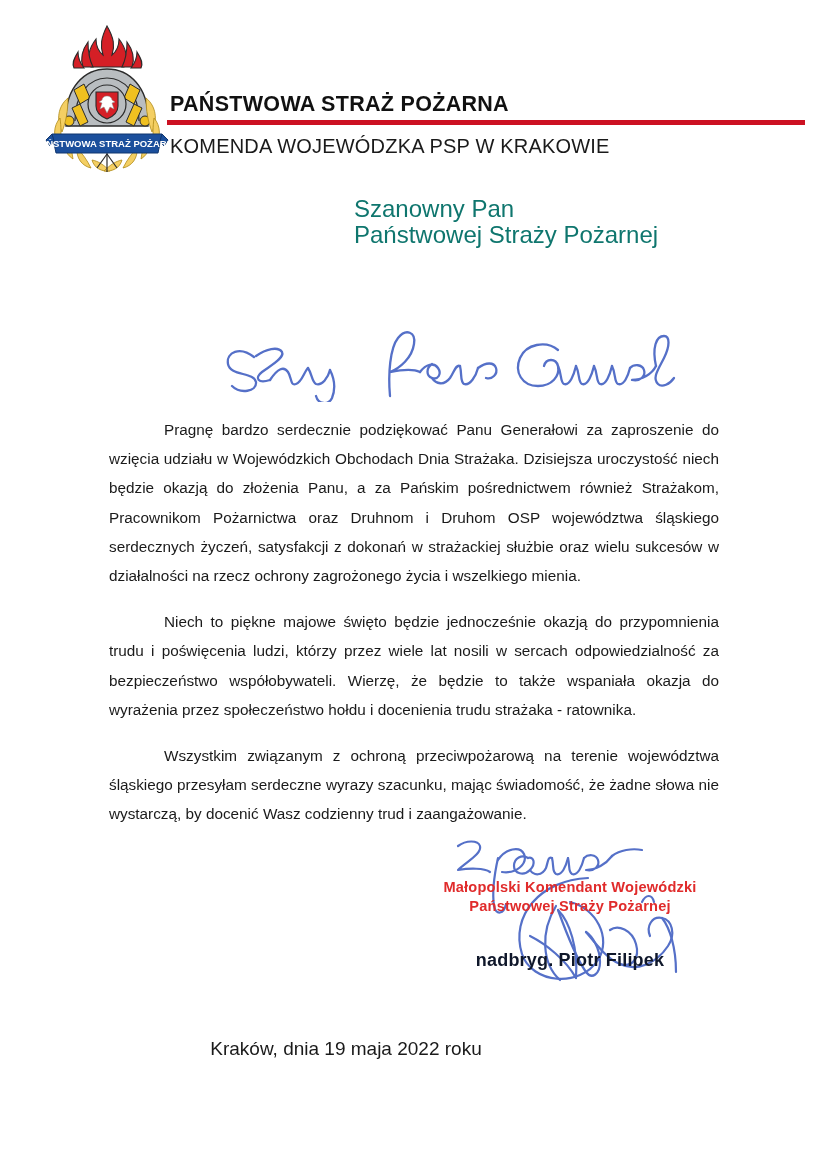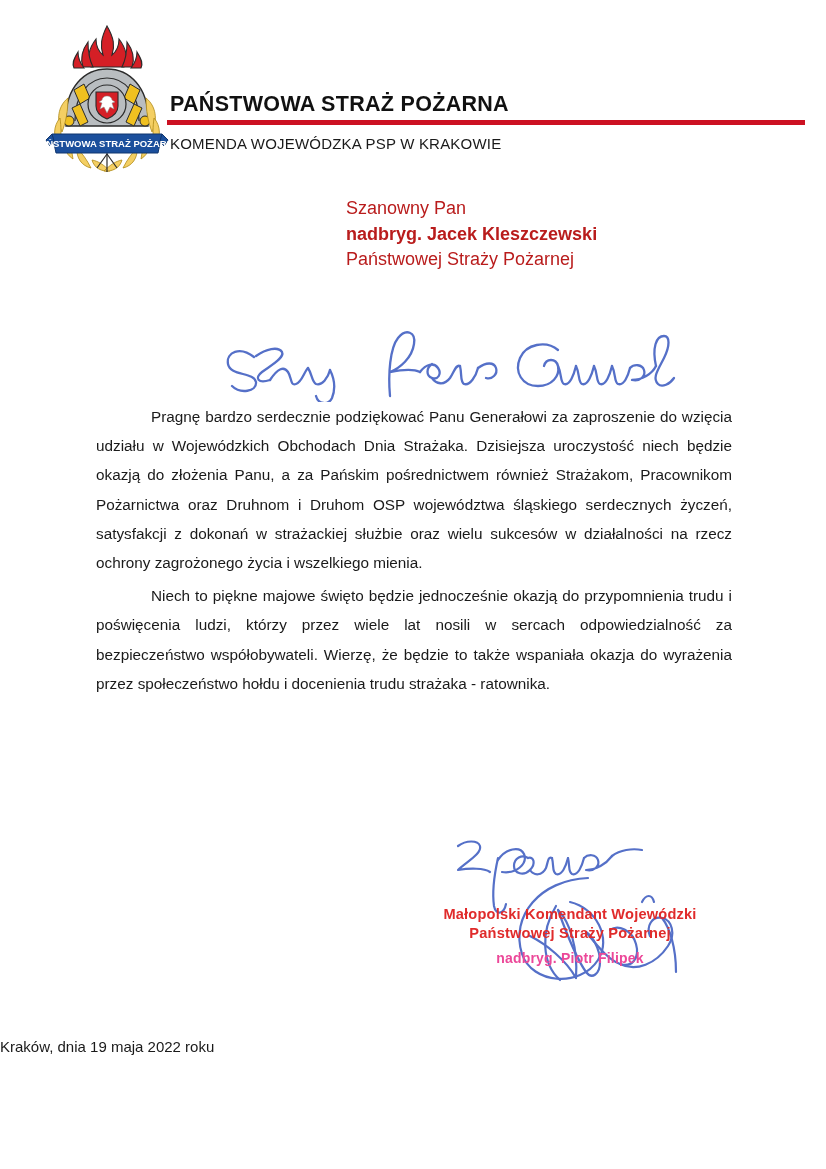--- a/index.html
+++ b/index.html
@@ -51,35 +51,35 @@
     left: 167px;
     top: 120px;
     width: 638px;
     height: 5px;
     background: #cc1122;
   }
   .org-sub {
     position: absolute;
     left: 170px;
     top: 135px;
-    font-size: 15px;
+    font-size: 20px;
     letter-spacing: 0.2px;
     color: #1a1a1a;
     white-space: nowrap;
   }
 
   
   .addressee {
     position: absolute;
-    left: 346px;
+    left: 354px;
     top: 196px;
     width: 420px;
-    font-size: 18px;
+    font-size: 24px;
     line-height: 25.5px;
-    color: #b91c1c;
+    color: #0f766e;
   }
   .addressee .bold { font-weight: bold; }
 
   
   .salutation-hand {
     position: absolute;
     left: 210px;
     top: 322px;
     width: 500px;
     height: 80px;
@@ -91,69 +91,68 @@
     position: absolute;
     left: 92px;
     top: 398px;
     width: 644px;
     font-size: 15.3px;
     line-height: 29.2px;
     text-align: justify;
     color: #1a1a1a;
   }
   .body-text p {
-    margin: 4px;
+    margin: 17px;
     text-indent: 55px;
   }
 
   
   .sig-block {
     position: absolute;
     left: 380px;
     top: 878px;
     width: 380px;
     text-align: center;
     color: #e02b2b;
     font-weight: bold;
     font-size: 14.6px;
     line-height: 19px;
     letter-spacing: 0.2px;
     z-index: 3;
-    margin-top: 27px;
   }
   .sig-name {
     position: absolute;
     left: 380px;
     top: 950px;
     width: 380px;
     text-align: center;
-    color: #ec4899;
+    color: #0f172a;
     font-weight: bold;
-    font-size: 14px;
+    font-size: 18px;
     letter-spacing: 0.2px;
     z-index: 3;
   }
   .sig-hand {
     position: absolute;
     left: 380px;
     top: 832px;
     width: 390px;
     height: 160px;
     z-index: 2;
   }
   .sig-hand svg { display: block; width: 390px; height: 160px; }
 
   
   .date-line {
     position: absolute;
     left: 0;
     top: 1038px;
     width: 692px;
-    text-align: left;
-    font-size: 15px;
+    text-align: center;
+    font-size: 19px;
     color: #1a1a1a;
   }
 </style>
 </head>
 <body>
 
 <div class="page">
 
   <div class="letterhead">
 
@@ -219,21 +218,20 @@
 
     <div class="org-title">PAŃSTWOWA STRAŻ POŻARNA</div>
 
     <div class="rule"></div>
 
     <div class="org-sub">KOMENDA WOJEWÓDZKA PSP W KRAKOWIE</div>
   </div>
 
   <div class="addressee">
     <div>Szanowny Pan</div>
-    <div class="bold">nadbryg. Jacek Kleszczewski</div>
     <div>Państwowej Straży Pożarnej</div>
   </div>
 
   <div class="salutation-hand">
     <svg viewBox="0 0 500 80" xmlns="http://www.w3.org/2000/svg">
       <g fill="none" stroke="#5570c8" stroke-width="2.3" stroke-linecap="round" stroke-linejoin="round">
         <path d="M44 35 C30 24 16 30 18 42 C20 54 44 50 46 60 C47 70 30 72 22 64"></path>
         <path d="M46 34 C56 27 68 24 72 30 C75 36 60 44 52 50 C44 56 48 62 60 58"></path>
         <path d="M60 58 C68 46 74 44 78 50 C82 56 80 64 86 62 C92 60 94 50 98 46"></path>
         <path d="M98 46 C102 52 102 60 106 62 C112 64 118 56 120 48"></path>
@@ -250,20 +248,21 @@
         <path d="M402 44 C406 52 404 60 408 62 C414 64 418 54 420 46"></path>
         <path d="M420 46 C424 42 432 42 434 48 C436 54 430 60 422 58 C432 58 442 52 446 44"></path>
         <path d="M446 44 C442 26 446 14 454 14 C460 14 460 24 454 36 C448 48 442 56 448 62 C452 66 460 62 464 56"></path>
       </g>
     </svg>
   </div>
 
   <div class="body-text">
     <p>Pragnę bardzo serdecznie podziękować Panu Generałowi za zaproszenie do wzięcia udziału w Wojewódzkich Obchodach Dnia Strażaka. Dzisiejsza uroczystość niech będzie okazją do złożenia Panu, a za Pańskim pośrednictwem również Strażakom, Pracownikom Pożarnictwa oraz Druhnom i Druhom OSP województwa śląskiego serdecznych życzeń, satysfakcji z dokonań w strażackiej służbie oraz wielu sukcesów w działalności na rzecz ochrony zagrożonego życia i wszelkiego mienia.</p>
     <p>Niech to piękne majowe święto będzie jednocześnie okazją do przypomnienia trudu i poświęcenia ludzi, którzy przez wiele lat nosili w sercach odpowiedzialność za bezpieczeństwo współobywateli. Wierzę, że będzie to także wspaniała okazja do wyrażenia przez społeczeństwo hołdu i docenienia trudu strażaka - ratownika.</p>
+    <p>Wszystkim związanym z ochroną przeciwpożarową na terenie województwa śląskiego przesyłam serdeczne wyrazy szacunku, mając świadomość, że żadne słowa nie wystarczą, by docenić Wasz codzienny trud i zaangażowanie.</p>
   </div>
 
   <div class="sig-hand">
     <svg viewBox="0 0 390 160" xmlns="http://www.w3.org/2000/svg">
       <g fill="none" stroke="#5570c8" stroke-width="2.2" stroke-linecap="round" stroke-linejoin="round">
 
         <path d="M78 14 C86 8 98 8 100 14 C102 22 86 30 78 38 C90 36 104 36 110 40"></path>
         <path d="M118 26 C114 44 112 60 114 74 C116 84 124 82 126 72"></path>
         <path d="M118 28 C126 16 140 14 144 22 C148 32 136 42 122 40"></path>
         <path d="M148 26 C142 22 134 26 134 34 C134 42 144 44 150 38 C156 32 154 24 148 26"></path>

